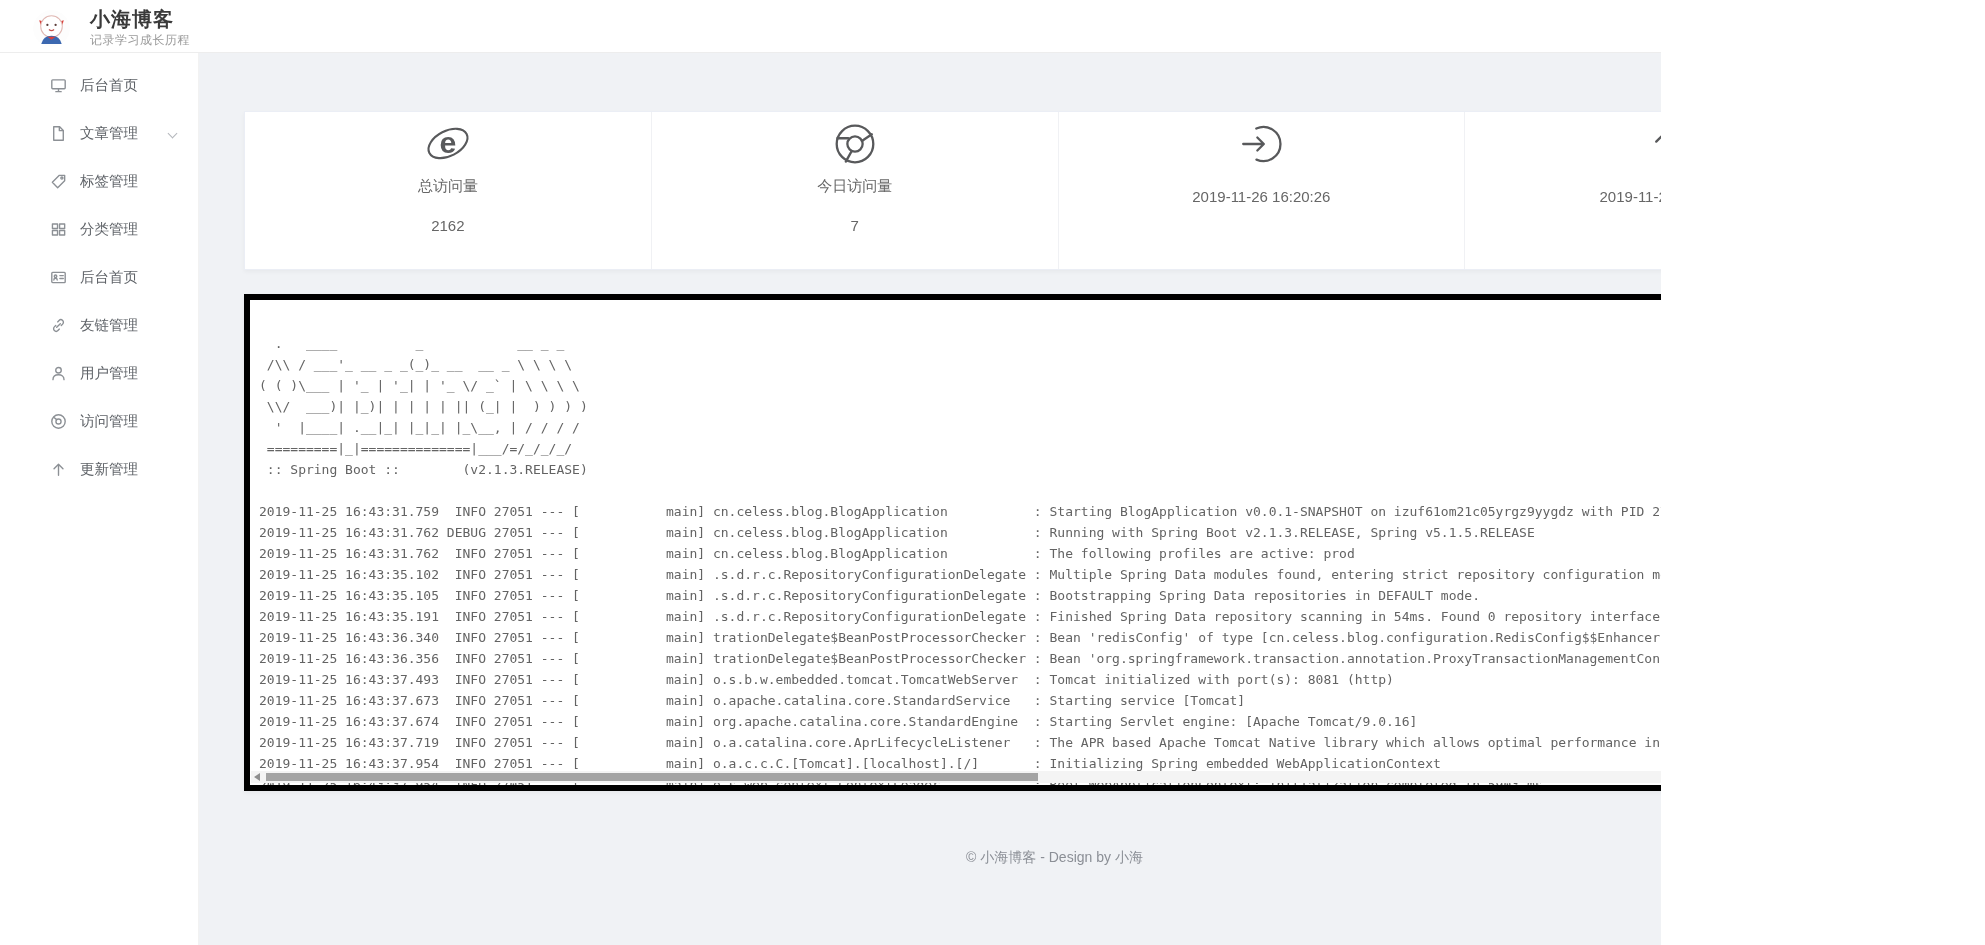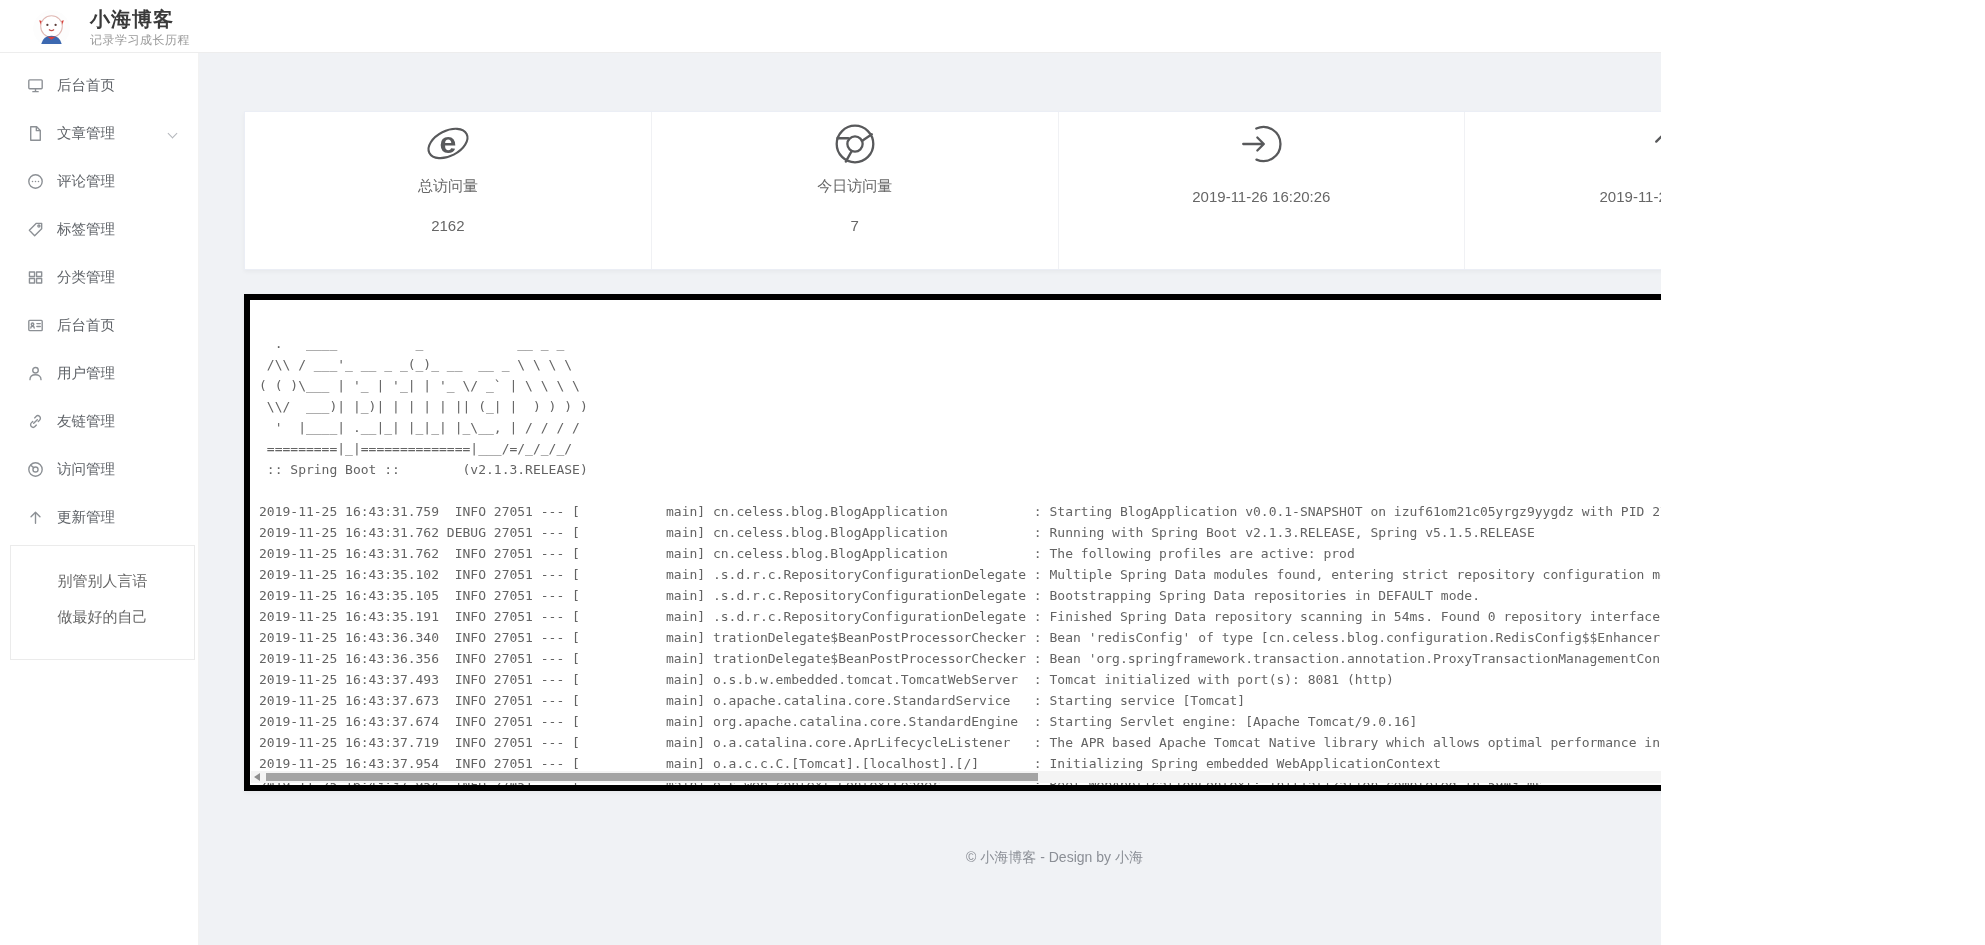--- a/index.html
+++ b/index.html
@@ -16,21 +16,21 @@
   .avatar { width:37px; height:37px; border-radius:50%; overflow:hidden; display:inline-block; background:#fff; }
   .brand-text { margin-left:20px; }
   .brand-title { font-size:20px; font-weight:bold; color:#3a3a3a; letter-spacing:1px; line-height:22px; }
   .brand-sub { font-size:12px; color:#9a9a9a; margin-top:2px; letter-spacing:0.5px; }
   .user-menu { position:absolute; right:17px; top:0; height:53px; display:flex; align-items:center; font-size:15px; color:#666; cursor:pointer; }
   .caret { width:7px; height:7px; border-right:1.4px solid #a9acb1; border-bottom:1.4px solid #a9acb1; transform:rotate(45deg) translateY(-2px); display:inline-block; }
 
   
   .sidebar { position:absolute; left:0; top:53px; width:199px; height:892px; background:#fff; border-right:1px solid #f2f2f2; }
   .menu { padding-top:8px; }
-  .menu-item { position:relative; height:48px; display:flex; align-items:center; padding-left:27px; cursor:pointer; color:#5f6368; font-size:14.5px; }
+  .menu-item { position:relative; height:48px; display:flex; align-items:center; padding-left:27px; cursor:pointer; color:#5f6368; font-size:14.5px;margin-left:23px; }
   .mi-icon { width:17px; height:17px; margin-right:13px; color:#8c9095; flex:0 0 auto; }
   .mi-icon svg { width:17px; height:17px; display:block; fill:none; stroke:currentColor; stroke-width:1.3; stroke-linecap:round; stroke-linejoin:round; }
   .mi-icon svg .dot { fill:currentColor; stroke:none; }
   .mi-caret { position:absolute; right:22px; top:21px; width:7px; height:7px; border-right:1.4px solid #b4b7bc; border-bottom:1.4px solid #b4b7bc; transform:rotate(45deg); }
   .quote-box { position:absolute; left:10px; top:492px; width:185px; height:115px; border:1px solid #ebebeb; background:#fff; text-align:center; color:#666; font-size:15px; }
   .quote-box div { margin-top:27px; line-height:16px; }
   .quote-box div + div { margin-top:20px; }
 
   
   .main { position:absolute; left:199px; top:53px; width:1711px; height:892px; background:#f0f2f5; }
@@ -122,31 +122,20 @@
                 <path d="M3.5 1.7h5.6l3.4 3.4v9.2h-9z"></path>
                 <path d="M8.8 1.9v3.4h3.4"></path>
               </svg>
             </span>
     <span class="mi-label">文章管理</span>
   <span class="mi-caret"></span>
           </div>
           <div class="menu-item">
     <span class="mi-icon">
               <svg viewBox="0 0 16 16">
-                <circle cx="8" cy="8" r="6.3"></circle>
-                <circle class="dot" cx="5.2" cy="8" r="0.7"></circle>
-                <circle class="dot" cx="8" cy="8" r="0.7"></circle>
-                <circle class="dot" cx="10.8" cy="8" r="0.7"></circle>
-              </svg>
-            </span>
-    <span class="mi-label">评论管理</span>
-  </div>
-          <div class="menu-item">
-    <span class="mi-icon">
-              <svg viewBox="0 0 16 16">
                 <path d="M8.8 2.2h5v5l-6.6 6.6-5-5z"></path>
                 <circle cx="11.2" cy="4.8" r="1"></circle>
               </svg>
             </span>
     <span class="mi-label">标签管理</span>
   </div>
           <div class="menu-item">
     <span class="mi-icon">
               <svg viewBox="0 0 16 16">
                 <rect x="2.3" y="2.8" width="4.8" height="4.2"></rect>
@@ -163,59 +152,55 @@
                 <rect x="1.7" y="3.2" width="12.6" height="9.6" rx="0.8"></rect>
                 <circle cx="5.2" cy="6.8" r="1.2"></circle>
                 <path d="M3.6 10.4c0-1 .8-1.7 1.6-1.7s1.6.7 1.6 1.7M9.3 6.2h3.2M9.3 9h3.2"></path>
               </svg>
             </span>
     <span class="mi-label">后台首页</span>
   </div>
           <div class="menu-item">
     <span class="mi-icon">
               <svg viewBox="0 0 16 16">
-                <circle cx="8" cy="4.9" r="2.6"></circle>
-                <path d="M2.8 13.8c0-2.9 2.3-4.6 5.2-4.6s5.2 1.7 5.2 4.6"></path>
-              </svg>
-            </span>
-    <span class="mi-label">用户管理</span>
-  </div>
-          <div class="menu-item">
-    <span class="mi-icon">
-              <svg viewBox="0 0 16 16">
                 <path d="M6.3 9.7l3.4-3.4"></path>
                 <path d="M7.2 4.6l1.3-1.3a2.4 2.4 0 0 1 3.4 3.4l-1.3 1.3"></path>
                 <path d="M8.8 11.4l-1.3 1.3a2.4 2.4 0 0 1-3.4-3.4l1.3-1.3"></path>
               </svg>
             </span>
     <span class="mi-label">友链管理</span>
   </div>
           <div class="menu-item">
     <span class="mi-icon">
               <svg viewBox="0 0 16 16">
+                <circle cx="8" cy="4.9" r="2.6"></circle>
+                <path d="M2.8 13.8c0-2.9 2.3-4.6 5.2-4.6s5.2 1.7 5.2 4.6"></path>
+              </svg>
+            </span>
+    <span class="mi-label">用户管理</span>
+  </div>
+          <div class="menu-item">
+    <span class="mi-icon">
+              <svg viewBox="0 0 16 16">
                 <circle cx="8" cy="8" r="6.3"></circle>
                 <circle cx="8" cy="8" r="2.4"></circle>
                 <path d="M6.3 6.2L3.8 4.2"></path>
               </svg>
             </span>
     <span class="mi-label">访问管理</span>
   </div>
           <div class="menu-item">
     <span class="mi-icon">
               <svg viewBox="0 0 16 16">
                 <path d="M8 13.5V3M3.8 7.2L8 3l4.2 4.2"></path>
               </svg>
             </span>
     <span class="mi-label">更新管理</span>
   </div>
         </nav>
-      <div class="quote-box">
-        <div>别管别人言语</div>
-        <div>做最好的自己</div>
-      </div>
     </aside>
 
     <main class="main">
       <section class="stats-card" id="stats">
           <div class="stat-col">
     <span class="stat-icon"><svg viewBox="0 0 44 44">
                 <ellipse cx="22" cy="21.5" rx="20" ry="12" transform="rotate(-27 22 21.5)" stroke-width="2"></ellipse>
                 <text x="22" y="31" text-anchor="middle" font-size="29" font-weight="bold" font-family="Liberation Sans, sans-serif" fill="#58595b" stroke="none">e</text>
               </svg></span>
     <div class="stat-label">总访问量</div>

